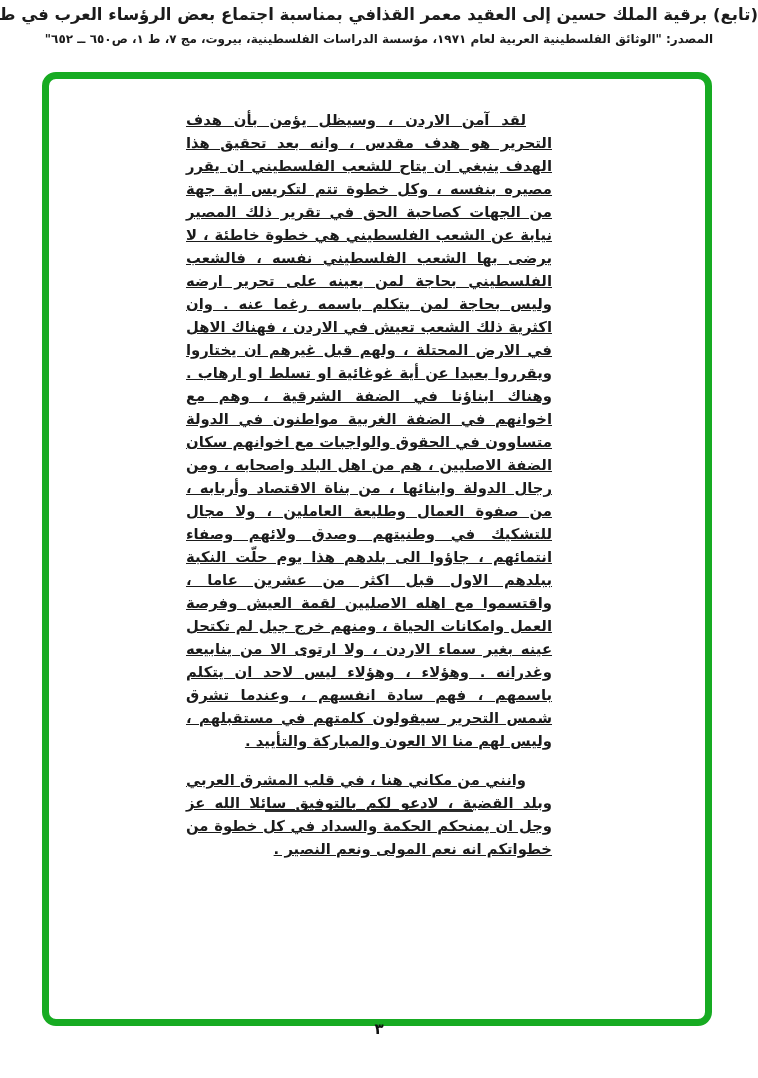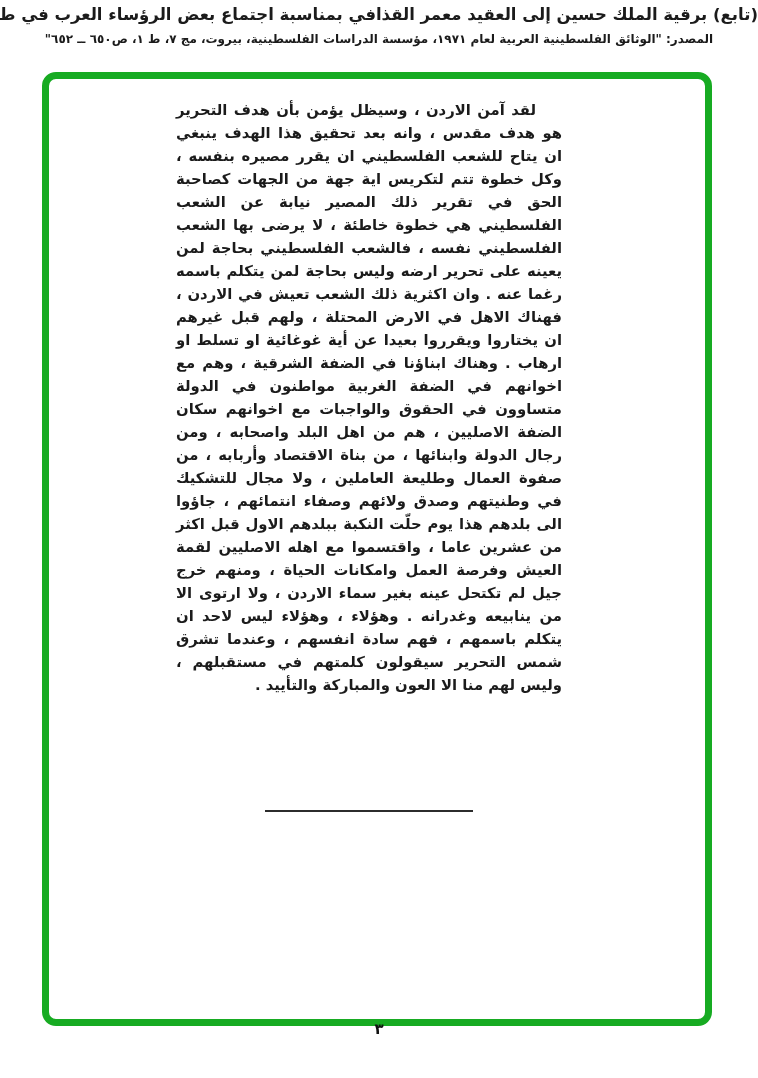--- a/index.html
+++ b/index.html
@@ -55,23 +55,24 @@
     top: 92px;
     width: 398px;
     direction: rtl;
     text-align: justify;
     font-size: 14.8px;
     font-weight: bold;
     line-height: 23px;
     color: #1b1b1b;
   }
   .text-block p {
-    margin: 6px;
+    margin: 16px;
     padding: 0;
     text-indent: 26px;
+    text-decoration: underline;
   }
   .divider-rule {
     position: absolute;
     left: 265px;
     top: 810px;
     width: 208px;
     height: 0;
     border-top: 2px solid #2c2c2c;
   }
   .page-number {
@@ -91,17 +92,18 @@
 <body>
 
 <div class="header-title">(تابع) برقية الملك حسين إلى العقيد معمر القذافي بمناسبة اجتماع بعض الرؤساء العرب في طرابلس</div>
 
 <div class="header-source">المصدر: "الوثائق الفلسطينية العربية لعام ١٩٧١، مؤسسة الدراسات الفلسطينية، بيروت، مج ٧، ط ١، ص٦٥٠ ــ ٦٥٢"</div>
 
 <div class="green-frame"></div>
 
 <div class="text-block">
   <p>لقد آمن الاردن ، وسيظل يؤمن بأن هدف التحرير هو هدف مقدس ، وانه بعد تحقيق هذا الهدف ينبغي ان يتاح للشعب الفلسطيني ان يقرر مصيره بنفسه ، وكل خطوة تتم لتكريس اية جهة من الجهات كصاحبة الحق في تقرير ذلك المصير نيابة عن الشعب الفلسطيني هي خطوة خاطئة ، لا يرضى بها الشعب الفلسطيني نفسه ، فالشعب الفلسطيني بحاجة لمن يعينه على تحرير ارضه وليس بحاجة لمن يتكلم باسمه رغما عنه . وان اكثرية ذلك الشعب تعيش في الاردن ، فهناك الاهل في الارض المحتلة ، ولهم قبل غيرهم ان يختاروا ويقرروا بعيدا عن أية غوغائية او تسلط او ارهاب . وهناك ابناؤنا في الضفة الشرقية ، وهم مع اخوانهم في الضفة الغربية مواطنون في الدولة متساوون في الحقوق والواجبات مع اخوانهم سكان الضفة الاصليين ، هم من اهل البلد واصحابه ، ومن رجال الدولة وابنائها ، من بناة الاقتصاد وأربابه ، من صفوة العمال وطليعة العاملين ، ولا مجال للتشكيك في وطنيتهم وصدق ولائهم وصفاء انتمائهم ، جاؤوا الى بلدهم هذا يوم حلّت النكبة ببلدهم الاول قبل اكثر من عشرين عاما ، واقتسموا مع اهله الاصليين لقمة العيش وفرصة العمل وامكانات الحياة ، ومنهم خرج جيل لم تكتحل عينه بغير سماء الاردن ، ولا ارتوى الا من ينابيعه وغدرانه . وهؤلاء ، وهؤلاء ليس لاحد ان يتكلم باسمهم ، فهم سادة انفسهم ، وعندما تشرق شمس التحرير سيقولون كلمتهم في مستقبلهم ، وليس لهم منا الا العون والمباركة والتأييد .</p>
+  <p>وانني من مكاني هنا ، في قلب المشرق العربي وبلد القضية ، لادعو لكم بالتوفيق سائلا الله عز وجل ان يمنحكم الحكمة والسداد في كل خطوة من خطواتكم انه نعم المولى ونعم النصير .</p>
 </div>
 
 <div class="divider-rule"></div>
 
 <div class="page-number">٣</div>
 
 </body></html>

